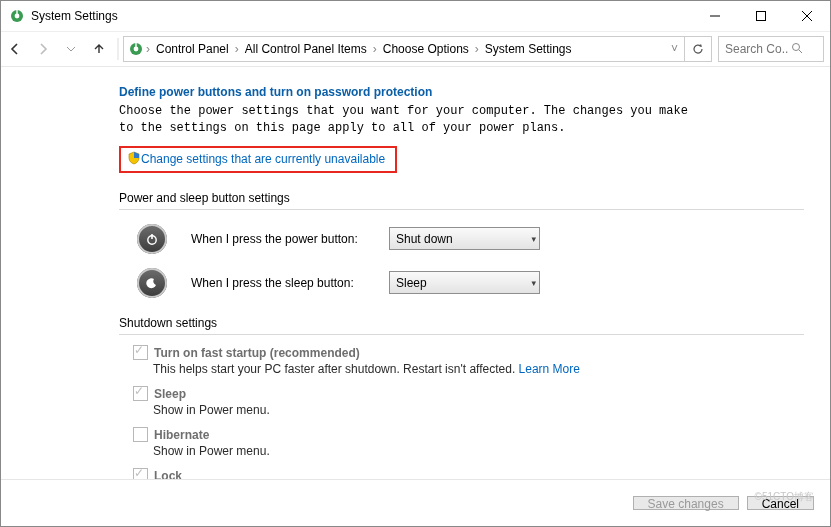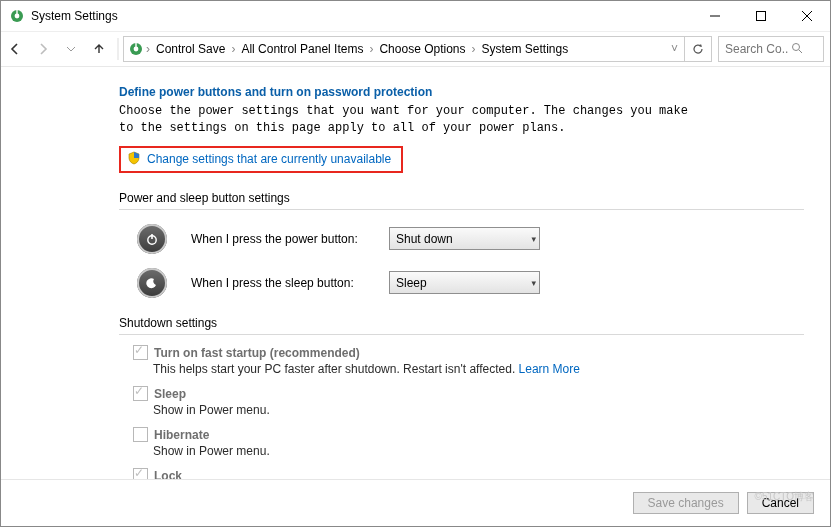--- a/index.html
+++ b/index.html
@@ -15,39 +15,39 @@
   .address { flex:1; display:flex; align-items:center; border:1px solid #ccc; height:24px; margin-right:6px; padding-left:4px; }
   .address .crumb { padding:0 4px; cursor:default; }
   .address .gl { color:#8a8a8a; padding:0 2px; }
   .address .end { flex:1; }
   .address .refresh { width:26px; height:24px; border-left:1px solid #ccc; display:flex; align-items:center; justify-content:center; }
   .search { width:96px; height:24px; border:1px solid #ccc; display:flex; align-items:center; padding:0 4px; margin-right:6px; color:#7c7c7c; }
   .search input { border:0; outline:0; width:64px; color:#7c7c7c; font-family:inherit; font-size:12px; }
   .content { flex:1; overflow:auto; padding:18px 26px 0 118px; }
   h1.page-title { font-size:12px; font-weight:600; color:#0a5fa8; margin:0 0 4px 0; }
   .desc { max-width:580px; line-height:1.45; margin-bottom:6px;font-family:Liberation Mono, monospace; }
-  .admin-link-box { display:inline-flex; align-items:center; gap:6px; border:2px solid #e8271e; padding:3px 10px 3px 6px; margin-top:2px; }
+  .admin-link-box { display:inline-flex; align-items:center; border:2px solid #e8271e; padding:3px 10px 3px 6px; margin-top:2px; }
   .admin-link-box a { color:#0067c0; text-decoration:none; }
   .section-head { margin-top:18px; font-size:12px; color:#000; }
   .section-head .line { border-bottom:1px solid #d9d9d9; margin-top:4px; }
   .btnrow { display:flex; align-items:center; gap:24px; margin-top:14px; margin-left:18px; }
   .circle-icon { width:30px; height:30px; border-radius:50%; background:linear-gradient(#6e6e6e,#3a3a3a); box-shadow:inset 0 0 0 2px #c9c9c9; display:flex; align-items:center; justify-content:center; color:#fff; font-size:13px; }
   .label { width:174px; }
   .dropdown { width:140px; height:21px; border:1px solid #8f8f8f; background:linear-gradient(#fafafa,#e3e3e3); display:flex; align-items:center; padding:0 3px 0 6px; font-size:12px; }
   .dropdown .dd-spacer { flex:1; }
   .dropdown .chev { font-size:9px; color:#444; }
   .shutdown-block { margin-top:10px; margin-left:14px; }
   .chk-row { margin-top:10px; }
   .chk-row .chk { display:inline-block; width:13px; height:13px; border:1px solid #b8b8b8; position:relative; vertical-align:text-bottom; margin-right:6px; }
   .chk.checked::after { content:"✓"; position:absolute; top:-3px; left:0; font-size:12px; color:#bfbfbf; }
   .chk-row .chk-label { font-weight:600; color:#6f6f6f; }
   .chk-sub { margin-left:20px; margin-top:2px; color:#2b2b2b; }
   .chk-sub a { color:#0067c0; text-decoration:none; }
   .footer { height:46px; border-top:1px solid #e6e6e6; display:flex; align-items:center; justify-content:flex-end; gap:8px; padding-right:16px; }
-  .btn { height:22px; padding:0 14px; border:1px solid #b0b0b0; background:#e9e9e9; font-family:inherit; font-size:12px; }
+  .btn { height:14px; padding:0 14px; border:1px solid #b0b0b0; background:#e9e9e9; font-family:inherit; font-size:12px; }
   .btn.disabled { color:#9a9a9a; }
   .watermark { position:absolute; right:16px; bottom:22px; color:#c7c7c7; font-size:10px; }
   .small-svg { display:block; }
 </style>
 </head>
 <body>
 
 <div class="window">
 
   <div class="titlebar">
@@ -102,21 +102,21 @@
     <div class="sep"></div>
     <div class="address">
       <span>
         <svg class="small-svg" width="16" height="16" viewBox="0 0 16 16">
             <circle cx="8" cy="8" r="6" fill="#3a9b53"></circle>
             <circle cx="8" cy="8" r="2.4" fill="#fff"></circle>
             <rect x="7.3" y="2" width="1.4" height="4" fill="#fff"></rect>
           </svg>
       </span>
       <span class="gl">›</span>
-      <span class="crumb">Control Save</span>
+      <span class="crumb">Control Panel</span>
       <span class="gl">›</span>
       <span class="crumb">All Control Panel Items</span>
       <span class="gl">›</span>
       <span class="crumb">Choose Options</span>
       <span class="gl">›</span>
       <span class="crumb">System Settings</span>
       <span class="end"></span>
       <span class="gl" style="padding-right:6px;">˅</span>
       <div class="refresh">
           <svg width="14" height="14" viewBox="0 0 14 14">

